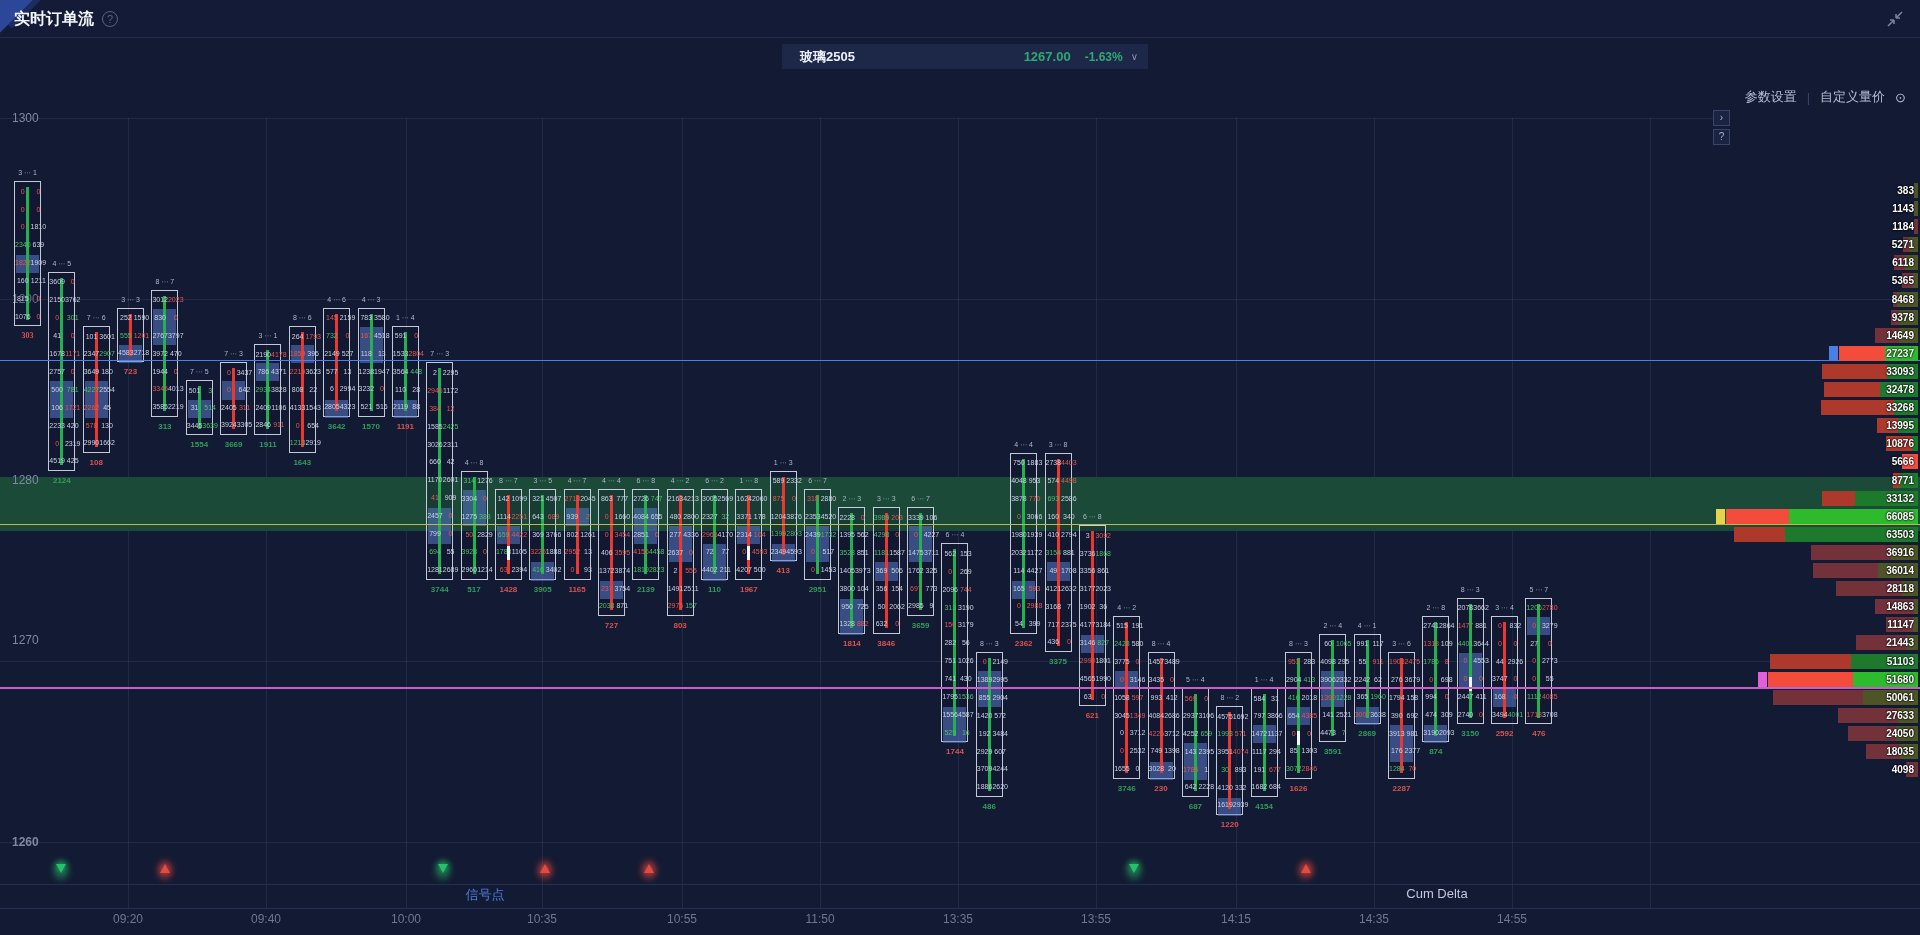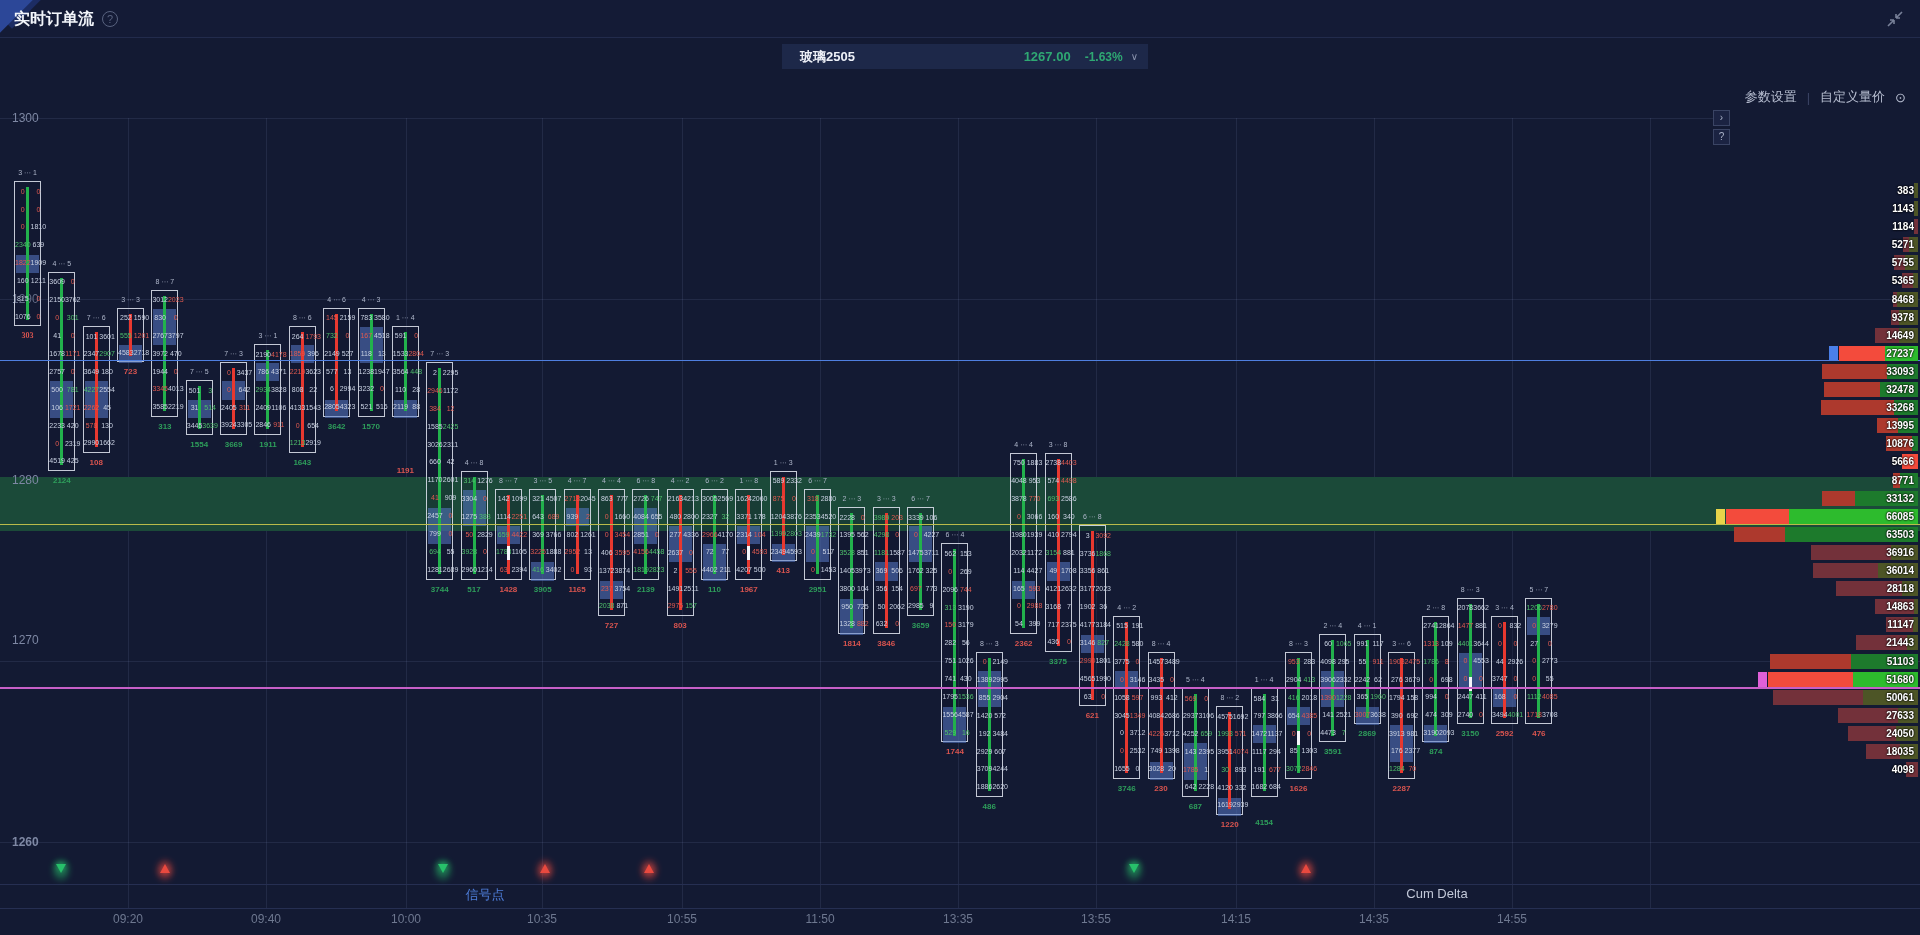--- a/index.html
+++ b/index.html
@@ -378,21 +378,21 @@
           <span style="color: rgb(224, 90, 80);">2804</span>
           <span>3564</span>
           <span style="color: rgb(79, 191, 107);">448</span>
           <span>110</span>
           <span>28</span>
           <span>2119</span>
           <span>88</span>
         </div>
       </div>
       <div class="chdr" style="left: 405.35px; top: 322.15px;">1 ⋯ 4</div>
-      <div class="cftr" style="left: 405.35px; top: 421.65px; color: rgb(216, 84, 79); margin-top: 44px;">1191</div>
+      <div class="cftr" style="left: 405.35px; top: 421.65px; color: rgb(216, 84, 79);">1191</div>
       <div class="candle" style="left: 426.2px; top: 362.35px; width: 27px; height: 217.2px;">
         <div class="hl" style="top: 144.8px; height: 36.2px;"></div>
         <div class="cl" style="top: 5px; height: 205.2px; background: rgb(34, 177, 76);"></div>
         <div class="cells" style="grid-template-rows: repeat(12, 1fr);">
           <span>2</span>
           <span>2295</span>
           <span style="color: rgb(224, 90, 80);">2946</span>
           <span>1172</span>
           <span style="color: rgb(224, 90, 80);">384</span>
           <span style="color: rgb(224, 90, 80);">12</span>
@@ -932,21 +932,21 @@
           <span>1137</span>
           <span>1117</span>
           <span>294</span>
           <span>191</span>
           <span style="color: rgb(224, 90, 80);">677</span>
           <span>1682</span>
           <span>684</span>
         </div>
       </div>
       <div class="chdr" style="left: 1264.1px; top: 684.15px;">1 ⋯ 4</div>
-      <div class="cftr" style="left: 1264.1px; top: 801.75px; color: rgb(46, 158, 91); margin-top: 16px;">4154</div>
+      <div class="cftr" style="left: 1264.1px; top: 801.75px; color: rgb(46, 158, 91);">4154</div>
       <div class="candle" style="left: 1284.95px; top: 651.95px; width: 27px; height: 126.7px;">
         <div class="hl" style="top: 54.3px; height: 18.1px;"></div>
         <div class="cl" style="top: 5px; height: 114.7px; background: rgb(34, 177, 76);"></div>
         <div class="wb" style="top: 78.554px; height: 14px;"></div>
         <div class="cells" style="grid-template-rows: repeat(7, 1fr);">
           <span style="color: rgb(224, 90, 80);">953</span>
           <span>283</span>
           <span>2904</span>
           <span style="color: rgb(79, 191, 107);">413</span>
           <span style="color: rgb(79, 191, 107);">416</span>
@@ -1129,21 +1129,21 @@
         <div class="vnum">1184</div>
       </div>
       <div class="vrow" style="left: 1902.69px; top: 237.2px; width: 15.3141px;">
         <div class="seg" style="left: 0px; width: 6.12564px; background: rgb(115, 49, 58);"></div>
         <div class="seg" style="left: 6.12564px; width: 9.18846px; background: rgb(77, 85, 38);"></div>
         <div class="vnum">5271</div>
       </div>
       <div class="vrow" style="left: 1893.85px; top: 255.3px; width: 24.1464px;">
         <div class="seg" style="left: 0px; width: 10.8659px; background: rgb(115, 49, 58);"></div>
         <div class="seg" style="left: 10.8659px; width: 13.2805px; background: rgb(77, 85, 38);"></div>
-        <div class="vnum">5755</div>
+        <div class="vnum">6118</div>
       </div>
       <div class="vrow" style="left: 1902.41px; top: 273.4px; width: 15.5872px;">
         <div class="seg" style="left: 0px; width: 10.911px; background: rgb(115, 49, 58);"></div>
         <div class="seg" style="left: 10.911px; width: 4.67616px; background: rgb(77, 85, 38);"></div>
         <div class="vnum">5365</div>
       </div>
       <div class="vrow" style="left: 1893.4px; top: 291.5px; width: 24.6025px;">
         <div class="seg" style="left: 0px; width: 3.69037px; background: rgb(115, 49, 58);"></div>
         <div class="seg" style="left: 3.69037px; width: 20.9121px; background: rgb(77, 85, 38);"></div>
         <div class="vnum">8468</div>

